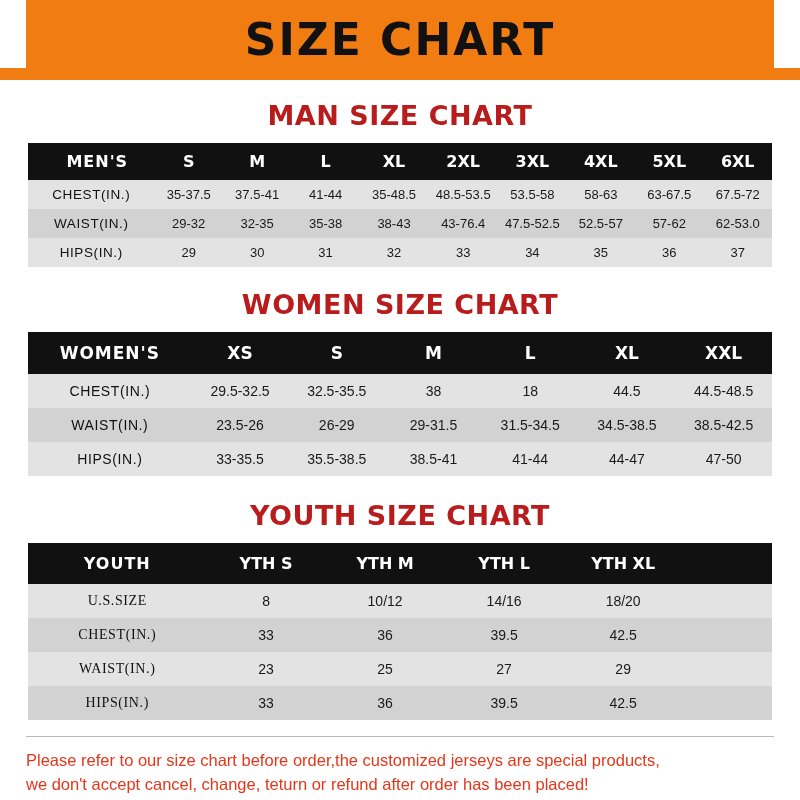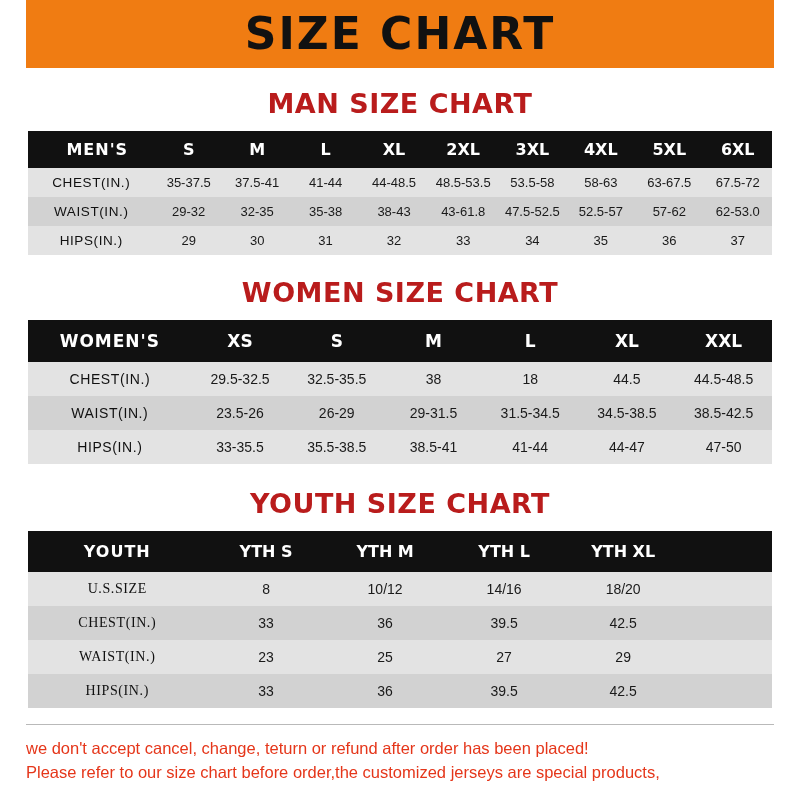--- a/index.html
+++ b/index.html
@@ -15,21 +15,21 @@
   }
   .page {
     width: 800px;
     height: 800px;
     position: relative;
     background: #ffffff;
     box-sizing: border-box;
   }
   
   .banner {
-    height: 68px;
+    height: 80px;
     background: #f07c12;
     display: flex;
     align-items: center;
     justify-content: center;
     position: relative;
   }
   .banner-title {
     font-family: "DejaVu Sans", sans-serif;
     font-weight: bold;
     font-size: 44px;
@@ -159,34 +159,34 @@
           <th>5XL</th>
           <th>6XL</th>
         </tr>
       </thead>
       <tbody>
         <tr class="odd">
           <td class="rowlabel">CHEST(IN.)</td>
           <td>35-37.5</td>
           <td>37.5-41</td>
           <td>41-44</td>
-          <td>44-48.5</td>
+          <td>35-48.5</td>
           <td>48.5-53.5</td>
           <td>53.5-58</td>
           <td>58-63</td>
           <td>63-67.5</td>
           <td>67.5-72</td>
         </tr>
         <tr class="even">
           <td class="rowlabel">WAIST(IN.)</td>
           <td>29-32</td>
           <td>32-35</td>
           <td>35-38</td>
           <td>38-43</td>
-          <td>43-61.8</td>
+          <td>43-76.4</td>
           <td>47.5-52.5</td>
           <td>52.5-57</td>
           <td>57-62</td>
           <td>62-53.0</td>
         </tr>
         <tr class="odd">
           <td class="rowlabel">HIPS(IN.)</td>
           <td>29</td>
           <td>30</td>
           <td>31</td>
@@ -308,17 +308,17 @@
           <td>36</td>
           <td>39.5</td>
           <td>42.5</td>
           <td></td>
         </tr>
       </tbody>
     </table>
   </div>
 
   <div class="footer-note">
+    <div>Please refer to our size chart before order,the customized jerseys are special products,</div>
     <div>we don't accept cancel, change, teturn or refund after order has been placed!</div>
-    <div>Please refer to our size chart before order,the customized jerseys are special products,</div>
   </div>
 
 </div>
 
 </body></html>

